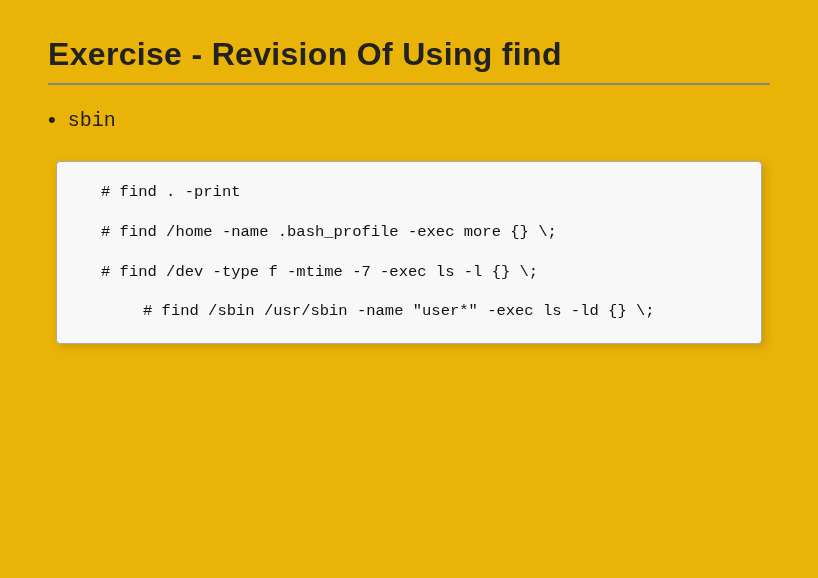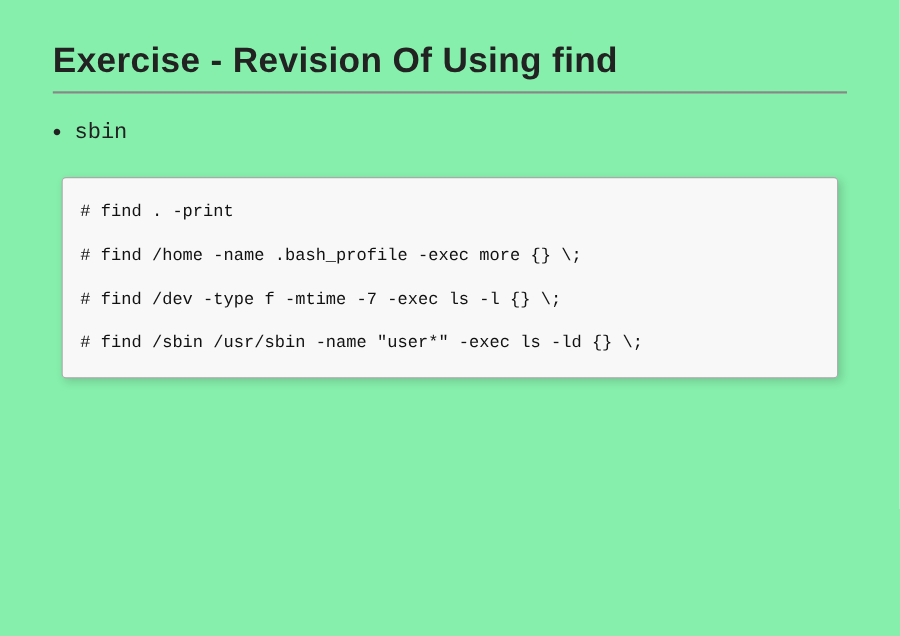--- a/index.html
+++ b/index.html
@@ -12,21 +12,21 @@
       width: 818px;
       height: 578px;
       background: #ffffff;
       font-family: Arial, Helvetica, sans-serif;
       overflow: hidden;
     }
 
     .slide {
       width: 818px;
       height: 578px;
-      background: #86efac;
+      background: #eab308;
       padding: 36px 48px 36px 48px;
     }
 
     .title {
       font-size: 32px;
       font-weight: bold;
       color: #222222;
       margin-bottom: 10px;
       letter-spacing: 0.01em;
     }
@@ -56,37 +56,38 @@
     .subtitle .find-word {
       font-family: 'Courier New', Courier, monospace;
       font-size: 20px;
       font-weight: normal;
     }
 
     .code-box {
       border: 1px solid #aaaaaa;
       border-radius: 4px;
       background: #f8f8f8;
-      padding: 22px 28px 22px 16px;
+      padding: 22px 28px 22px 44px;
       margin-left: 8px;
       margin-right: 8px;
       box-shadow: 3px 3px 8px rgba(0,0,0,0.15);
     }
 
     .code-line {
       font-family: 'Courier New', Courier, monospace;
       font-size: 15.5px;
       color: #111111;
       line-height: 1.15;
       margin-bottom: 22px;
       white-space: pre;
     }
 
     .code-line:last-child {
       margin-bottom: 0;
+      margin-left: 42px;
     }
   </style>
 </head>
 <body>
 
 <div class="slide">
   <div class="title">Exercise - Revision Of Using find</div>
   <div class="divider"></div>
   <div class="subtitle">
     <span class="bullet">•</span>

